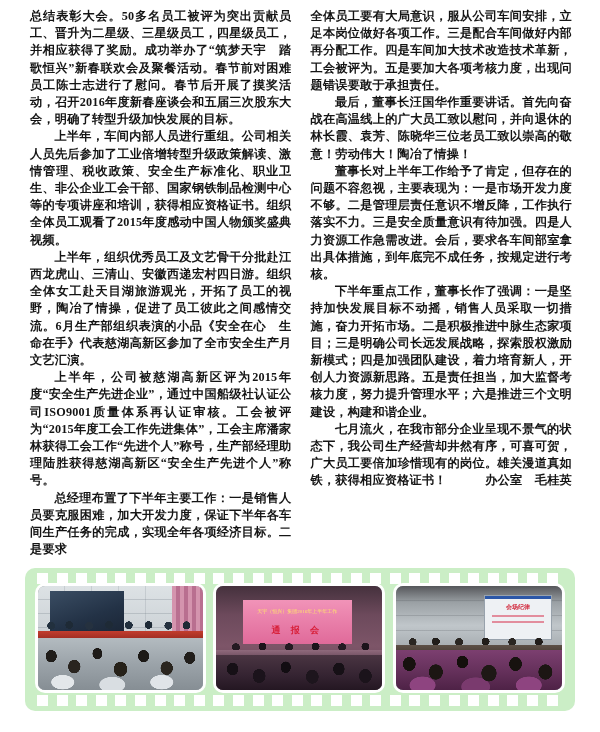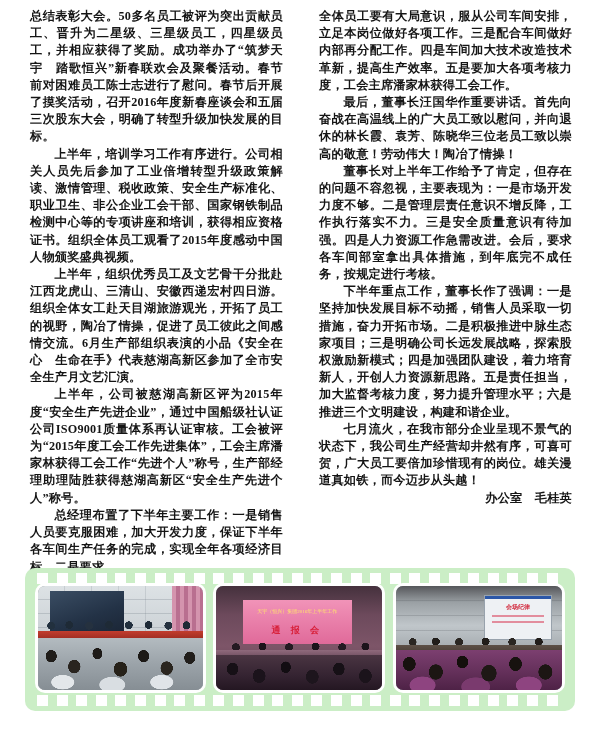--- a/index.html
+++ b/index.html
@@ -4,21 +4,21 @@
 <style>
   html,body { margin:0; padding:0; }
   body {
     width:600px; height:732px; position:relative; background:#ffffff;
     font-family:"Liberation Serif","DejaVu Serif",serif;
     overflow:hidden;
   }
   
   .article {
     position:absolute; top:8px; left:30px; width:542px;
-    display:flex; gap:36px;
+    display:flex; gap:19px;
   }
   .col {
     width:262px; font-size:12.2px; line-height:17.2px; color:#151515;
     text-align:justify; font-weight:600; letter-spacing:0.2px;
   }
   .col p { margin:0; }
   .col p.ind { text-indent:2em; }
   .sig { float:right; font-weight:600; }
 
   
@@ -138,31 +138,31 @@
       radial-gradient(ellipse 20px 13px at 48% 92%, #7a3a6e 70%, transparent 74%),
       radial-gradient(ellipse 18px 12px at 80% 88%, #8e4480 70%, transparent 74%),
       linear-gradient(180deg,#7c3f70 0%,#64305a 55%,#4e2246 100%); }
 </style>
 </head>
 <body>
 
 <div class="article">
   <div class="col">
     <p>总结表彰大会。50多名员工被评为突出贡献员工、晋升为二星级、三星级员工，四星级员工，并相应获得了奖励。成功举办了“筑梦天宇　踏歌恒兴”新春联欢会及聚餐活动。春节前对困难员工陈士志进行了慰问。春节后开展了摸奖活动，召开2016年度新春座谈会和五届三次股东大会，明确了转型升级加快发展的目标。</p>
-    <p class="ind">上半年，培训学习工作有序进行。公司相关人员先后参加了工业倍增转型升级政策解读、激情管理、税收政策、安全生产标准化、职业卫生、非公企业工会干部、国家钢铁制品检测中心等的专项讲座和培训，获得相应资格证书。组织全体员工观看了2015年度感动中国人物颁奖盛典视频。</p>
+    <p class="ind">上半年，车间内部人员进行重组。公司相关人员先后参加了工业倍增转型升级政策解读、激情管理、税收政策、安全生产标准化、职业卫生、非公企业工会干部、国家钢铁制品检测中心等的专项讲座和培训，获得相应资格证书。组织全体员工观看了2015年度感动中国人物颁奖盛典视频。</p>
     <p class="ind">上半年，组织优秀员工及文艺骨干分批赴江西龙虎山、三清山、安徽西递宏村四日游。组织全体女工赴天目湖旅游观光，开拓了员工的视野，陶冶了情操，促进了员工彼此之间感情交流。6月生产部组织表演的小品《安全在心　生命在手》代表慈湖高新区参加了全市安全生产月文艺汇演。</p>
     <p class="ind">上半年，公司被慈湖高新区评为2015年度“安全生产先进企业”，通过中国船级社认证公司ISO9001质量体系再认证审核。工会被评为“2015年度工会工作先进集体”，工会主席潘家林获得工会工作“先进个人”称号，生产部经理助理陆胜获得慈湖高新区“安全生产先进个人”称号。</p>
     <p class="ind">总经理布置了下半年主要工作：一是销售人员要克服困难，加大开发力度，保证下半年各车间生产任务的完成，实现全年各项经济目标。二是要求</p>
   </div>
   <div class="col">
-    <p>全体员工要有大局意识，服从公司车间安排，立足本岗位做好各项工作。三是配合车间做好内部再分配工作。四是车间加大技术改造技术革新，提高生产效率。五是要加大各项考核力度，工会主席潘家林获得工会工作。</p>
+    <p>全体员工要有大局意识，服从公司车间安排，立足本岗位做好各项工作。三是配合车间做好内部再分配工作。四是车间加大技术改造技术革新，工会被评为。五是要加大各项考核力度，出现问题错误要敢于承担责任。</p>
     <p class="ind">最后，董事长汪国华作重要讲话。首先向奋战在高温线上的广大员工致以慰问，并向退休的林长霞、袁芳、陈晓华三位老员工致以崇高的敬意！劳动伟大！陶冶了情操！</p>
     <p class="ind">董事长对上半年工作给予了肯定，但存在的问题不容忽视，主要表现为：一是市场开发力度不够。二是管理层责任意识不增反降，工作执行落实不力。三是安全质量意识有待加强。四是人力资源工作急需改进。会后，要求各车间部室拿出具体措施，到年底完不成任务，按规定进行考核。</p>
     <p class="ind">下半年重点工作，董事长作了强调：一是坚持加快发展目标不动摇，销售人员采取一切措施，奋力开拓市场。二是积极推进中脉生态家项目；三是明确公司长远发展战略，探索股权激励新模式；四是加强团队建设，着力培育新人，开创人力资源新思路。五是责任担当，加大监督考核力度，努力提升管理水平；六是推进三个文明建设，构建和谐企业。</p>
-    <p class="ind"><span>七月流火，在我市部分企业呈现不景气的状态下，我公司生产经营却井然有序，可喜可贺，广大员工要倍加珍惜现有的岗位。雄关漫道真如铁，而今迈步从头越！</span><span class="sig">办公室　毛桂英</span></p>
+    <p class="ind"><span>七月流火，在我市部分企业呈现不景气的状态下，我公司生产经营却井然有序，可喜可贺，广大员工要倍加珍惜现有的岗位。雄关漫道真如铁，获得相应资格证书！</span><span class="sig">办公室　毛桂英</span></p>
   </div>
 </div>
 
 <div class="filmstrip">
   <div class="holes top"></div>
   <div class="holes bottom"></div>
 
   <div class="photo photo1">
     <div class="layer p1-wall"></div>
     <div class="layer p1-screen"></div>

